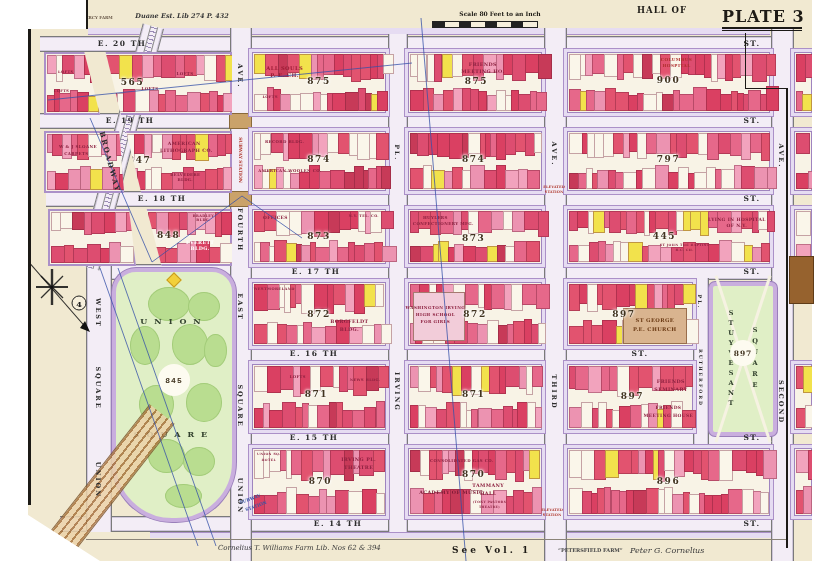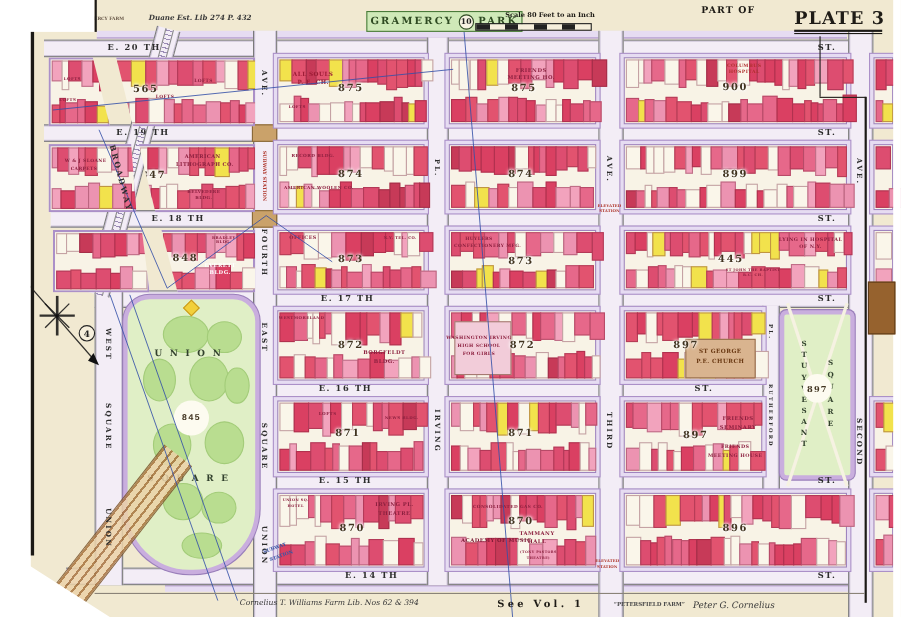--- a/index.html
+++ b/index.html
@@ -418,21 +418,21 @@
         <div class="abs lot" style="left: 110.146px; bottom: 1px; width: 10.8698px; height: 22.1392px; background: rgb(250, 246, 234);"></div>
         <div class="abs lot" style="left: 120.016px; bottom: 1px; width: 7.02933px; height: 16.0147px; background: rgb(218, 64, 98);"></div>
         <div class="abs lot" style="left: 126.045px; bottom: 1px; width: 12.8121px; height: 17.1562px; background: rgb(250, 246, 234);"></div>
         <div class="abs lot" style="left: 137.857px; bottom: 1px; width: 10.1553px; height: 22.5053px; background: rgb(250, 246, 234);"></div>
         <div class="abs lot" style="left: 147.012px; bottom: 1px; width: 6.94523px; height: 20.4238px; background: rgb(230, 104, 138);"></div>
         <div class="abs lot" style="left: 152.958px; bottom: 1px; width: 14.2068px; height: 19.8212px; background: rgb(250, 246, 234);"></div>
         <div class="abs lot" style="left: 166.164px; bottom: 1px; width: 8.14145px; height: 23.7034px; background: rgb(242, 163, 189);"></div>
         <div class="abs lot" style="left: 173.306px; bottom: 1px; width: 13.431px; height: 22.8309px; background: rgb(221, 77, 112);"></div>
         <div class="abs lot" style="left: 185.737px; bottom: 1px; width: 13.8098px; height: 21.9179px; background: rgb(236, 147, 177);"></div>
         <div class="abs lot" style="left: 198.547px; bottom: 1px; width: 10.8046px; height: 22.511px; background: rgb(236, 147, 177);"></div>
-        <div class="abs blknum" style="left: 50%; top: 47%;">899</div>
+        <div class="abs blknum" style="left: 50%; top: 47%;">797</div>
       </div>
       <div class="abs block clipped" style="left: 145px; top: 209px; width: 83px; height: 53px; clip-path: polygon(2% 0%, 100% 0%, 100% 100%, 19% 100%);">
         <div class="abs lot" style="left: 1px; top: 1px; width: 8.98197px; height: 17.177px; background: rgb(226, 83, 111);"></div>
         <div class="abs lot" style="left: 8.98197px; top: 1px; width: 13.0916px; height: 21.698px; background: rgb(236, 147, 177);"></div>
         <div class="abs lot" style="left: 21.0736px; top: 1px; width: 12.0363px; height: 25.0427px; background: rgb(226, 83, 111);"></div>
         <div class="abs lot" style="left: 32.1099px; top: 1px; width: 8.48483px; height: 18.4185px; background: rgb(221, 77, 112);"></div>
         <div class="abs lot" style="left: 39.5947px; top: 1px; width: 9.66537px; height: 22.865px; background: rgb(236, 147, 177);"></div>
         <div class="abs lot" style="left: 48.2601px; top: 1px; width: 10.6681px; height: 18.0072px; background: rgb(242, 163, 189);"></div>
         <div class="abs lot" style="left: 57.9282px; top: 1px; width: 11.1925px; height: 21.6099px; background: rgb(242, 163, 189);"></div>
         <div class="abs lot" style="left: 68.1207px; top: 1px; width: 7.29625px; height: 24.561px; background: rgb(226, 83, 111);"></div>
@@ -971,29 +971,24 @@
         <line x1="118" y1="268" x2="216" y2="546" stroke="#3450a8" stroke-width="0.9" opacity="0.85"></line>
         <line x1="52" y1="269" x2="52" y2="305" stroke="#111" stroke-width="2.4" opacity="0.85"></line>
         <line x1="36" y1="287" x2="68" y2="287" stroke="#111" stroke-width="2" opacity="0.85"></line>
         <line x1="41" y1="276" x2="63" y2="298" stroke="#111" stroke-width="1.2" opacity="0.85"></line>
         <line x1="63" y1="276" x2="41" y2="298" stroke="#111" stroke-width="1.2" opacity="0.85"></line>
         <line x1="20" y1="252" x2="88" y2="330" stroke="#111" stroke-width="1.1" opacity="0.85"></line>
         <polygon points="90,332 80,328 85,321" fill="#111"></polygon>
       </svg>
     </div>
 
-  <div class="hdr" style="left:333px;top:10px;width:140px;height:17px;background:#cfe9b8;border:1px solid #4a7a3a;display:flex;align-items:center;justify-content:center;gap:4px;z-index:8;">
-    <span style="font-size:9px;font-weight:bold;letter-spacing:2px;color:#2e4a22;">GRAMERCY</span>
-    <span style="width:12px;height:12px;border:1px solid #2e4a22;border-radius:50%;background:#f6f2e2;display:inline-flex;align-items:center;justify-content:center;font-size:7px;font-weight:bold;color:#222;">10</span>
-    <span style="font-size:9px;font-weight:bold;letter-spacing:2px;color:#2e4a22;">PARK</span>
-  </div>
   <div class="hdr" style="left:420px;top:10px;width:160px;text-align:center;font-size:6px;font-weight:bold;">Scale 80 Feet to an Inch</div>
   <div class="hdr" style="left:432px;top:21px;width:104px;height:5px;border:1px solid #222;background:repeating-linear-gradient(90deg,#222 0 12px,#f6efdc 12px 26px);"></div>
   <div class="hdr" style="left:607px;top:5px;width:110px;text-align:center;">
-    <div style="font-size:8.5px;font-weight:bold;letter-spacing:1px;">PART OF</div>
+    <div style="font-size:8.5px;font-weight:bold;letter-spacing:1px;">HALL OF</div>
   </div>
   <div class="hdr" style="left:722px;top:7px;width:80px;text-align:center;font-size:16px;font-weight:bold;letter-spacing:1px;">PLATE 3</div>
   <div class="nline" style="left:722px;top:27px;width:80px;height:2px;"></div>
   <div class="nline" style="left:722px;top:30px;width:80px;height:1px;"></div>
 
   <div class="hdr" style="left:218px;top:544px;font-size:7px;font-style:italic;color:#3a3a3a;z-index:8;">Cornelius T. Williams Farm Lib. Nos 62 &amp; 394</div>
   <div class="hdr" style="left:452px;top:545px;font-size:9px;font-weight:bold;letter-spacing:3px;z-index:8;">See Vol. 1</div>
   <div class="hdr" style="left:558px;top:547px;font-size:5px;font-weight:bold;color:#4a4a4a;z-index:8;">“PETERSFIELD FARM”</div>
   <div class="hdr" style="left:630px;top:546px;font-size:8px;font-style:italic;color:#3a3a3a;z-index:8;">Peter G. Cornelius</div>
 

